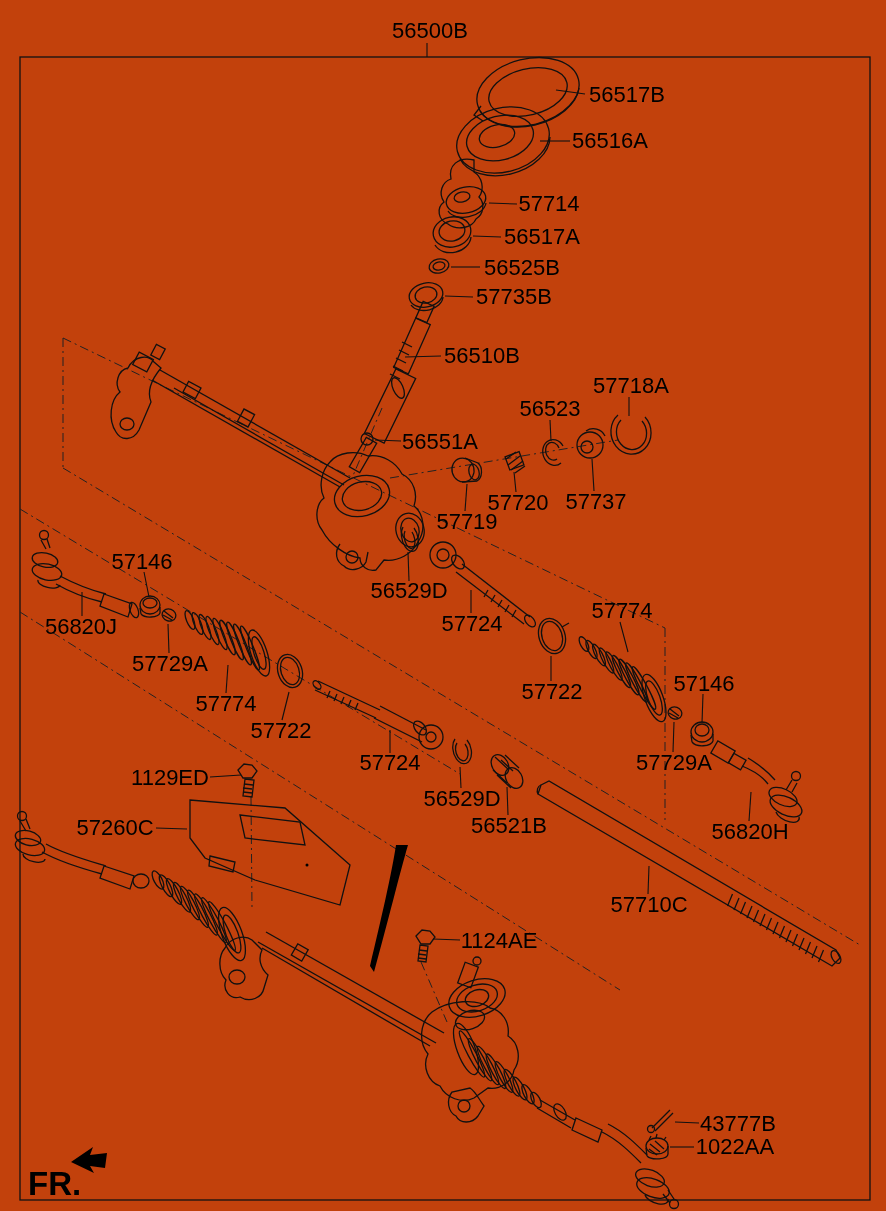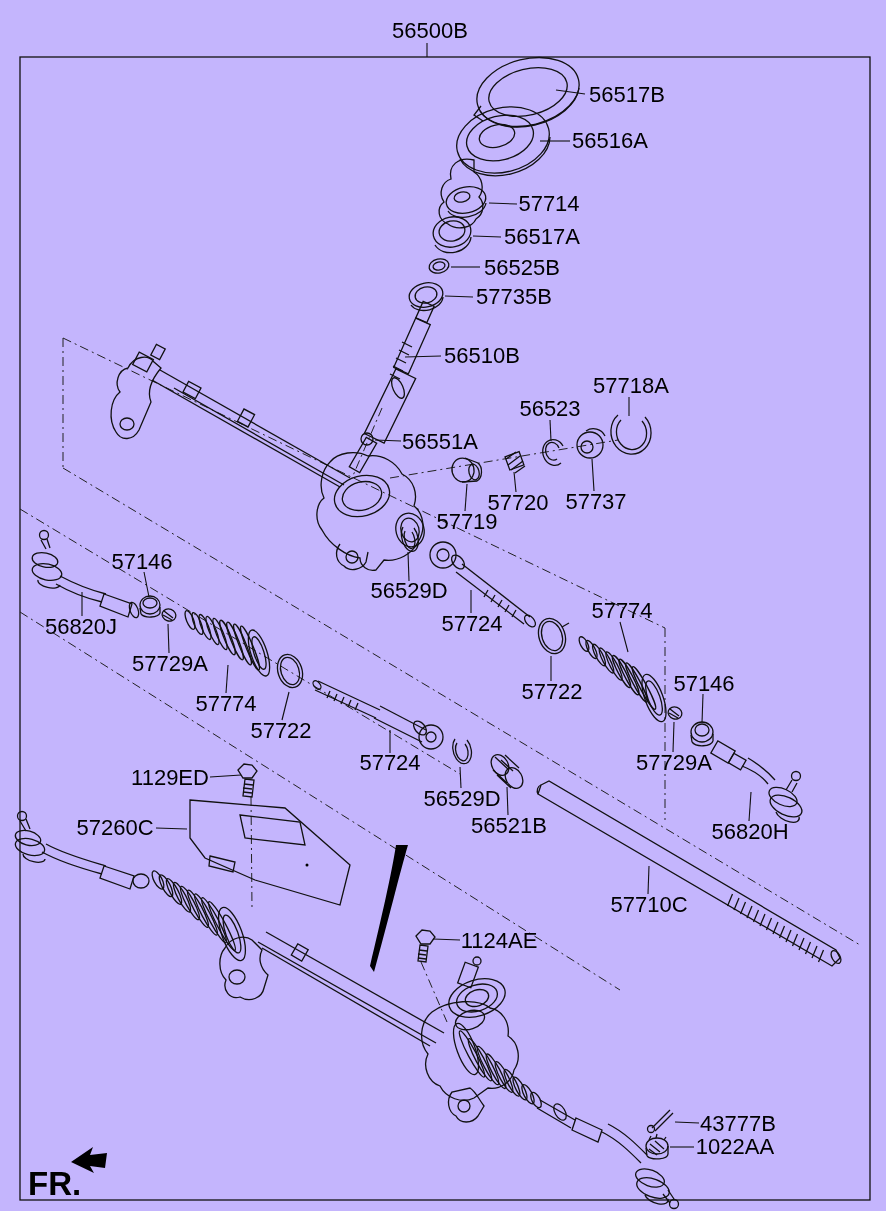--- a/index.html
+++ b/index.html
@@ -1,17 +1,17 @@
 <!DOCTYPE html>
 <html><head>
 <meta charset="utf-8">
 <style>
   html,body{margin:0;padding:0;background:#ffffff;}
   .frame{
-    position:relative;width:886px;height:1211px;background:#c4b5fd;
+    position:relative;width:886px;height:1211px;background:#c2410c;
     font-family:"Liberation Sans",sans-serif;overflow:hidden;
   }
   svg{position:absolute;left:0;top:0;}
   .part-label{font-family:"Liberation Sans",sans-serif;font-size:22px;fill:#000;}
   .fr-label{font-family:"Liberation Sans",sans-serif;font-size:33px;font-weight:bold;fill:#000;}
   .ln{stroke:#111;stroke-width:1.3;fill:none;}
   .ld{stroke:#111;stroke-width:1.1;fill:none;}
   .cl{stroke:#222;stroke-width:1;fill:none;stroke-dasharray:9 4 2 4;}
   .fill{fill:#000;stroke:none;}
 </style>

